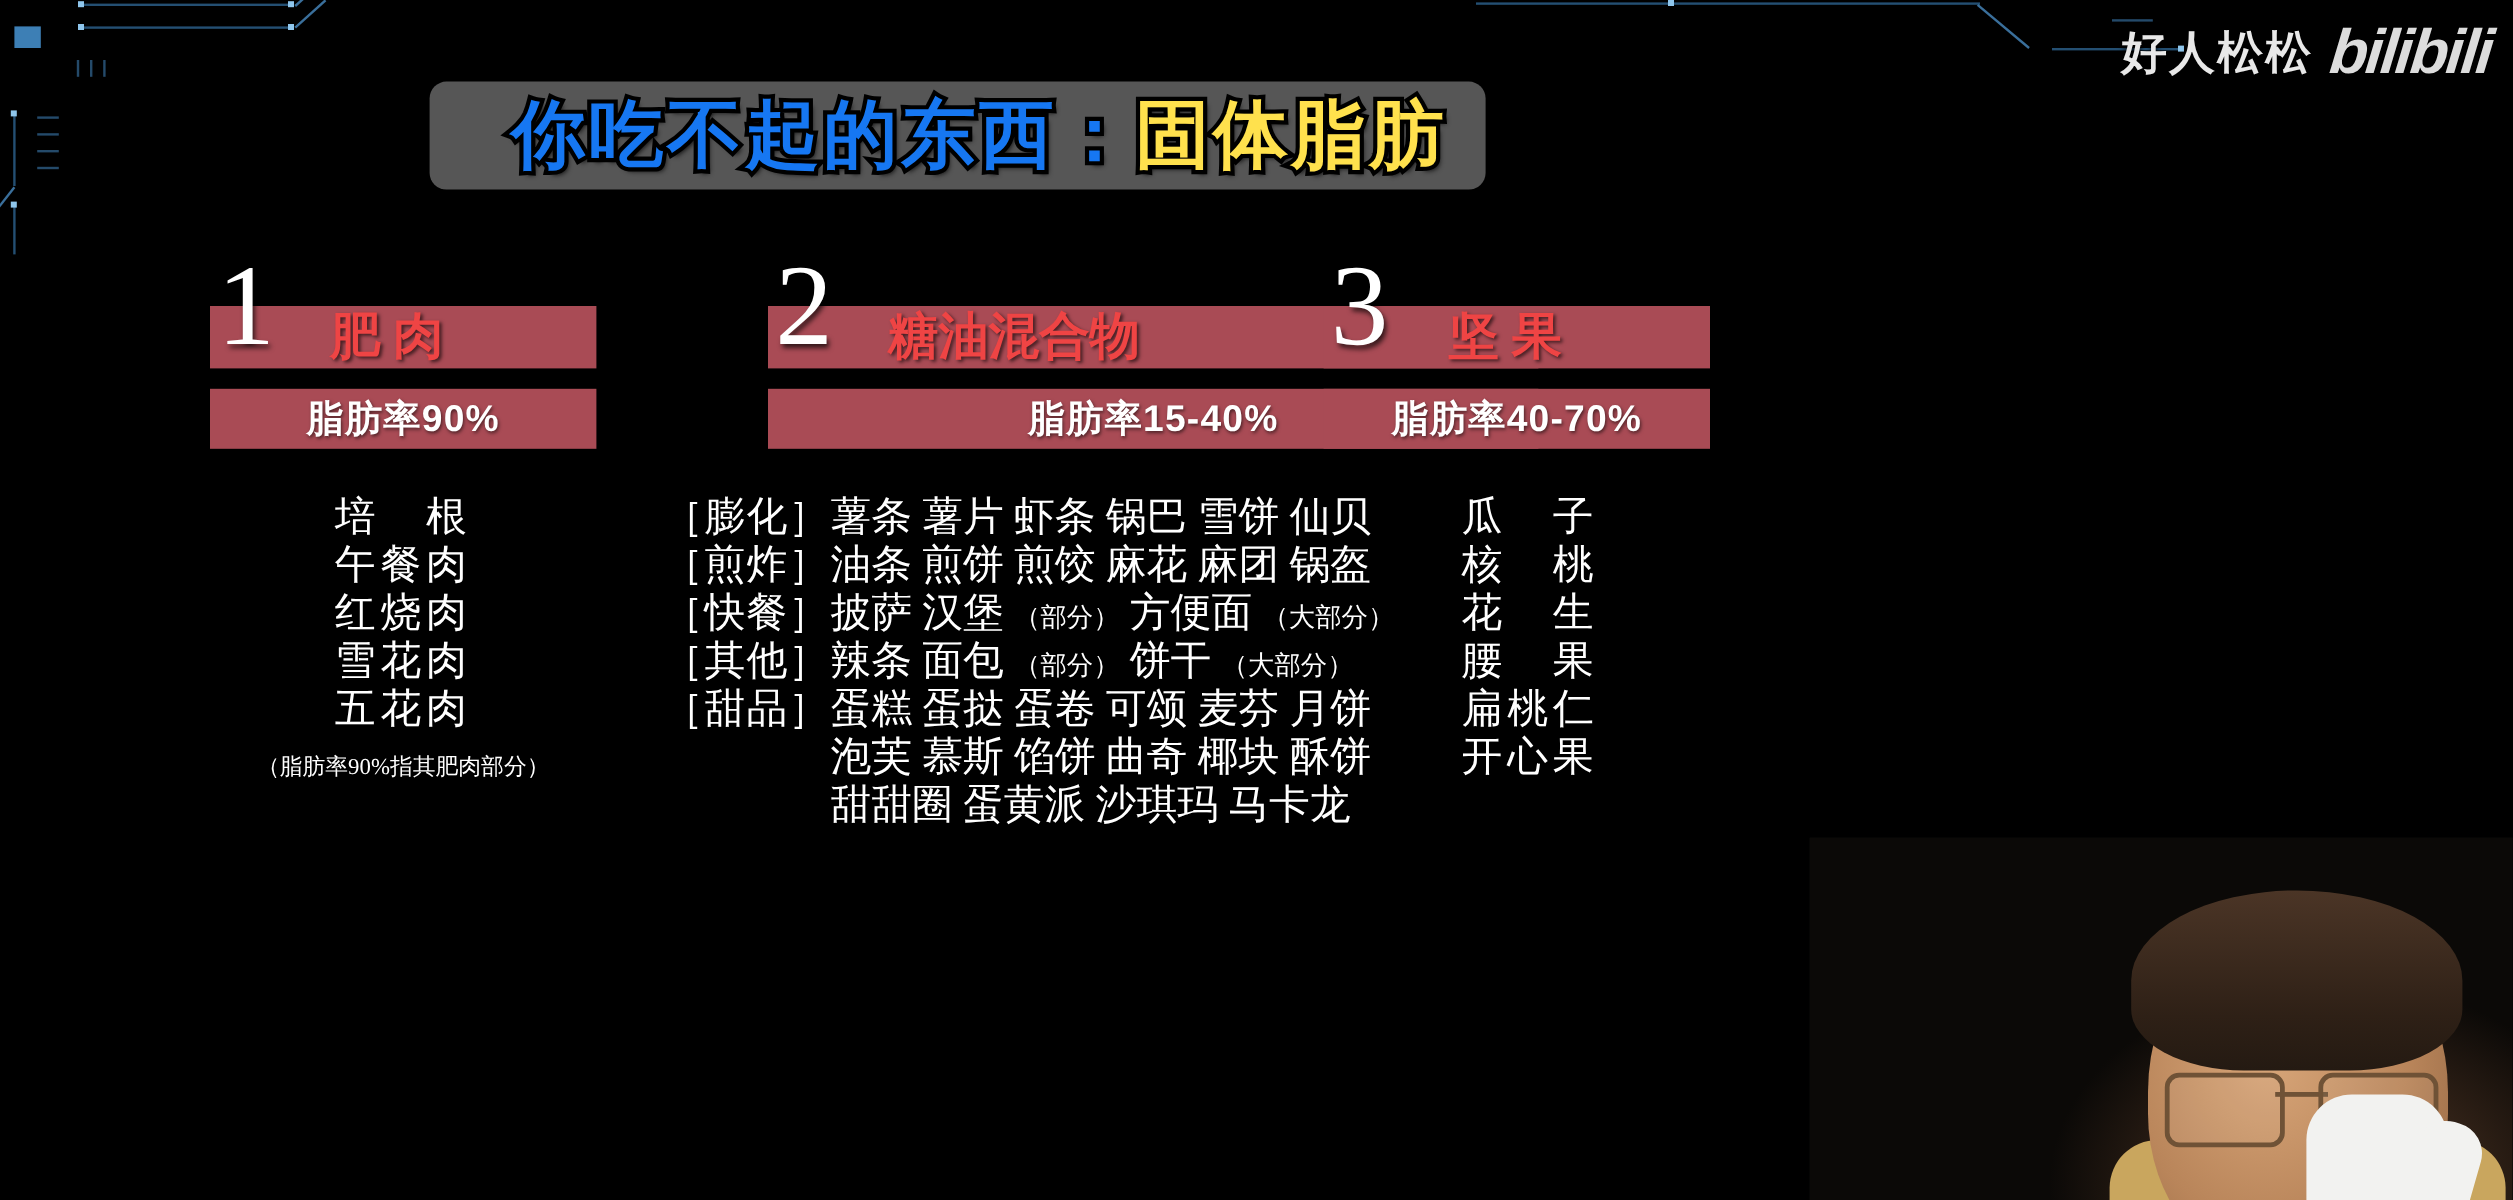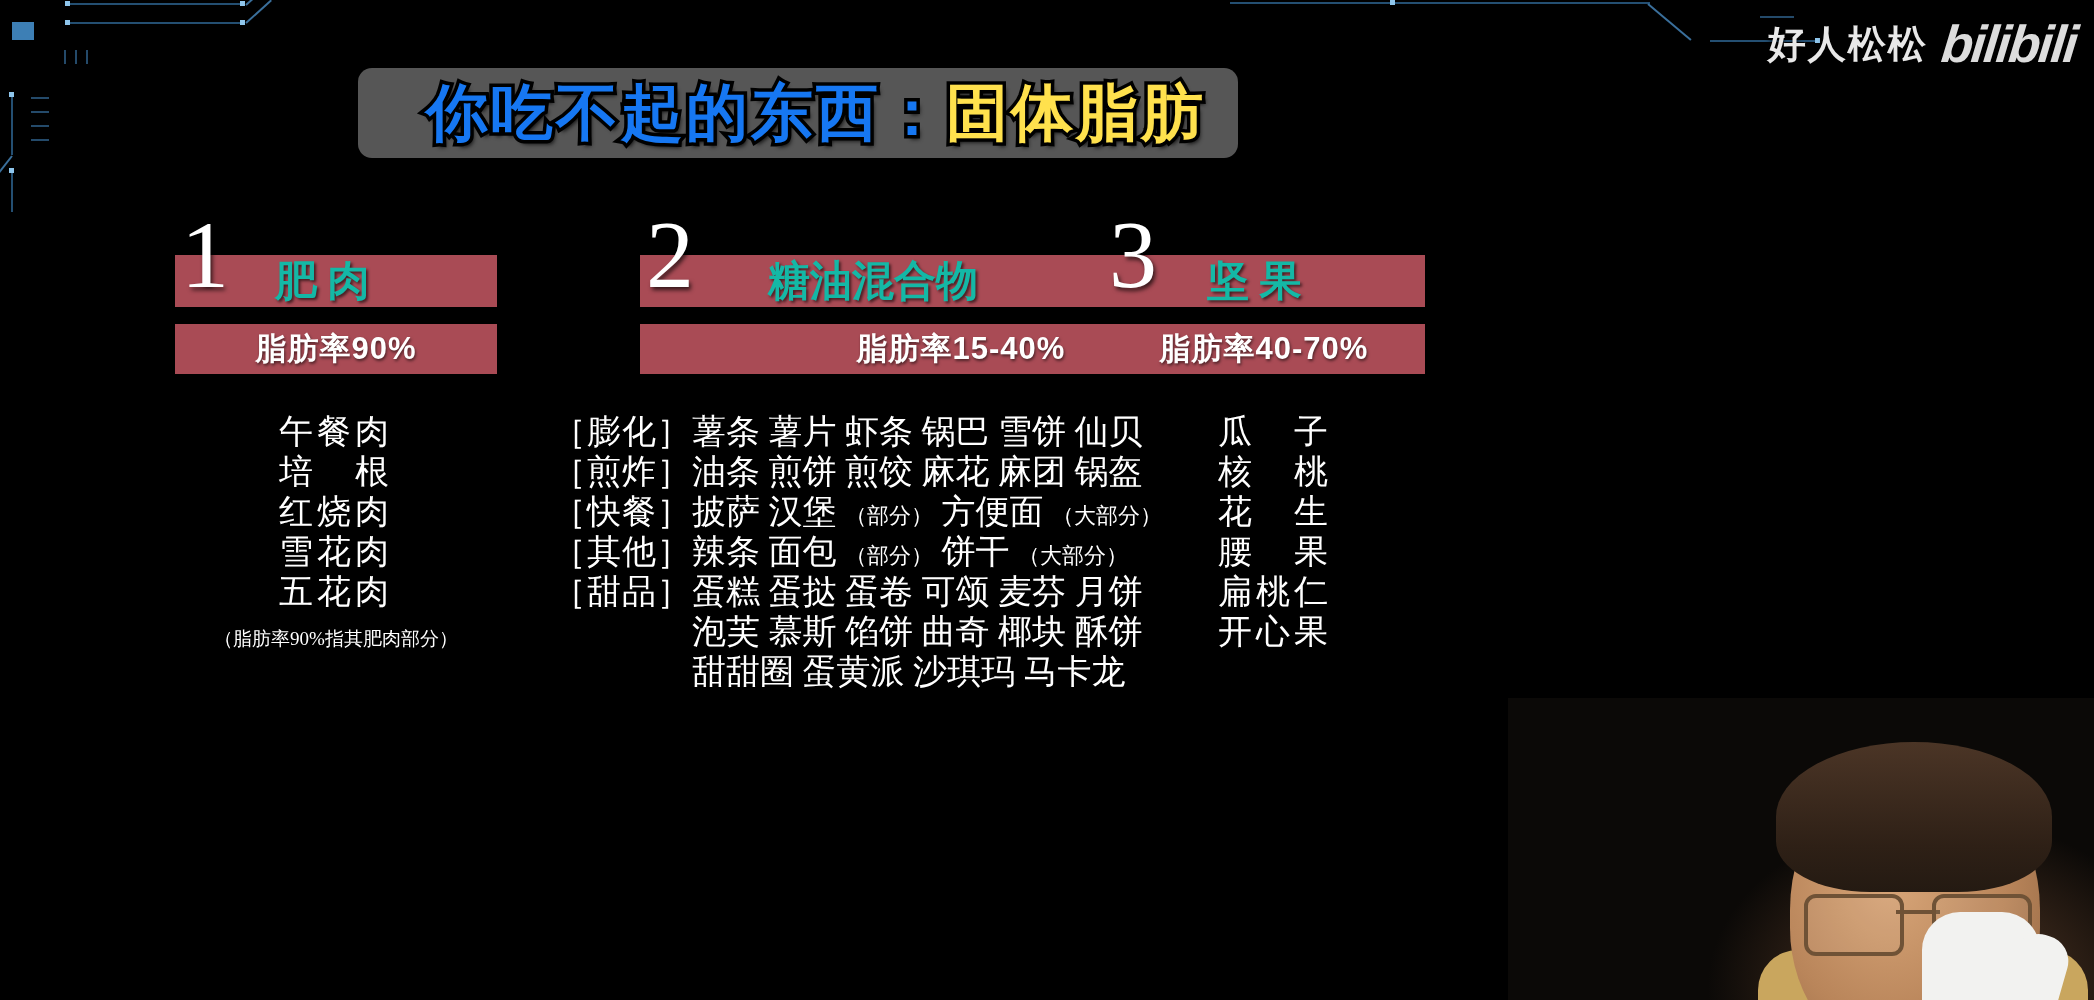--- a/index.html
+++ b/index.html
@@ -134,21 +134,21 @@
     font-size: 96px;
     line-height: 1;
     font-weight: normal;
     text-shadow: 2px 3px 4px rgba(0,0,0,.7);
     z-index: 3;
   }
   .cat-name {
     position: absolute;
     top: 50%;
     transform: translateY(-50%);
-    color: #14b8a6;
+    color: #ef4444;
     font-family: "Liberation Serif", "DejaVu Serif", serif;
     font-size: 42px;
     line-height: 1;
     font-weight: bold;
     white-space: nowrap;
     text-shadow: 2px 2px 3px rgba(0,0,0,.6);
     z-index: 4;
   }
   .rate-band {
     margin-top: 17px;
@@ -342,34 +342,34 @@
   <div class="column col1" style="left:175px; width:322px;">
     <div class="col-head">
       <div class="band" style="width:322px;"></div>
       <div class="big-num">1</div>
       <div class="cat-name" style="left:100px;">肥 肉</div>
     </div>
     <div class="rate-band" style="width:322px;">
       <span class="rate-text">脂肪率90%</span>
     </div>
     <div class="items">
+      <div class="item-row">培　根</div>
       <div class="item-row">午餐肉</div>
-      <div class="item-row">培　根</div>
       <div class="item-row">红烧肉</div>
       <div class="item-row">雪花肉</div>
       <div class="item-row">五花肉</div>
       <div class="note">（脂肪率90%指其肥肉部分）</div>
     </div>
   </div>
 
   <div class="column col2" style="left:640px; width:642px;">
     <div class="col-head">
       <div class="band" style="width:642px;"></div>
       <div class="big-num">2</div>
-      <div class="cat-name" style="left:100px;margin-left:28px;">糖油混合物</div>
+      <div class="cat-name" style="left:100px;">糖油混合物</div>
     </div>
     <div class="rate-band" style="width:642px;">
       <span class="rate-text">脂肪率15-40%</span>
     </div>
     <div class="items" style="margin-left:-88px;">
       <div class="item-row">
         <span class="tag">［膨化］</span><span>薯条 薯片 虾条 锅巴 雪饼 仙贝</span>
       </div>
       <div class="item-row">
         <span class="tag">［煎炸］</span><span>油条 煎饼 煎饺 麻花 麻团 锅盔</span>

